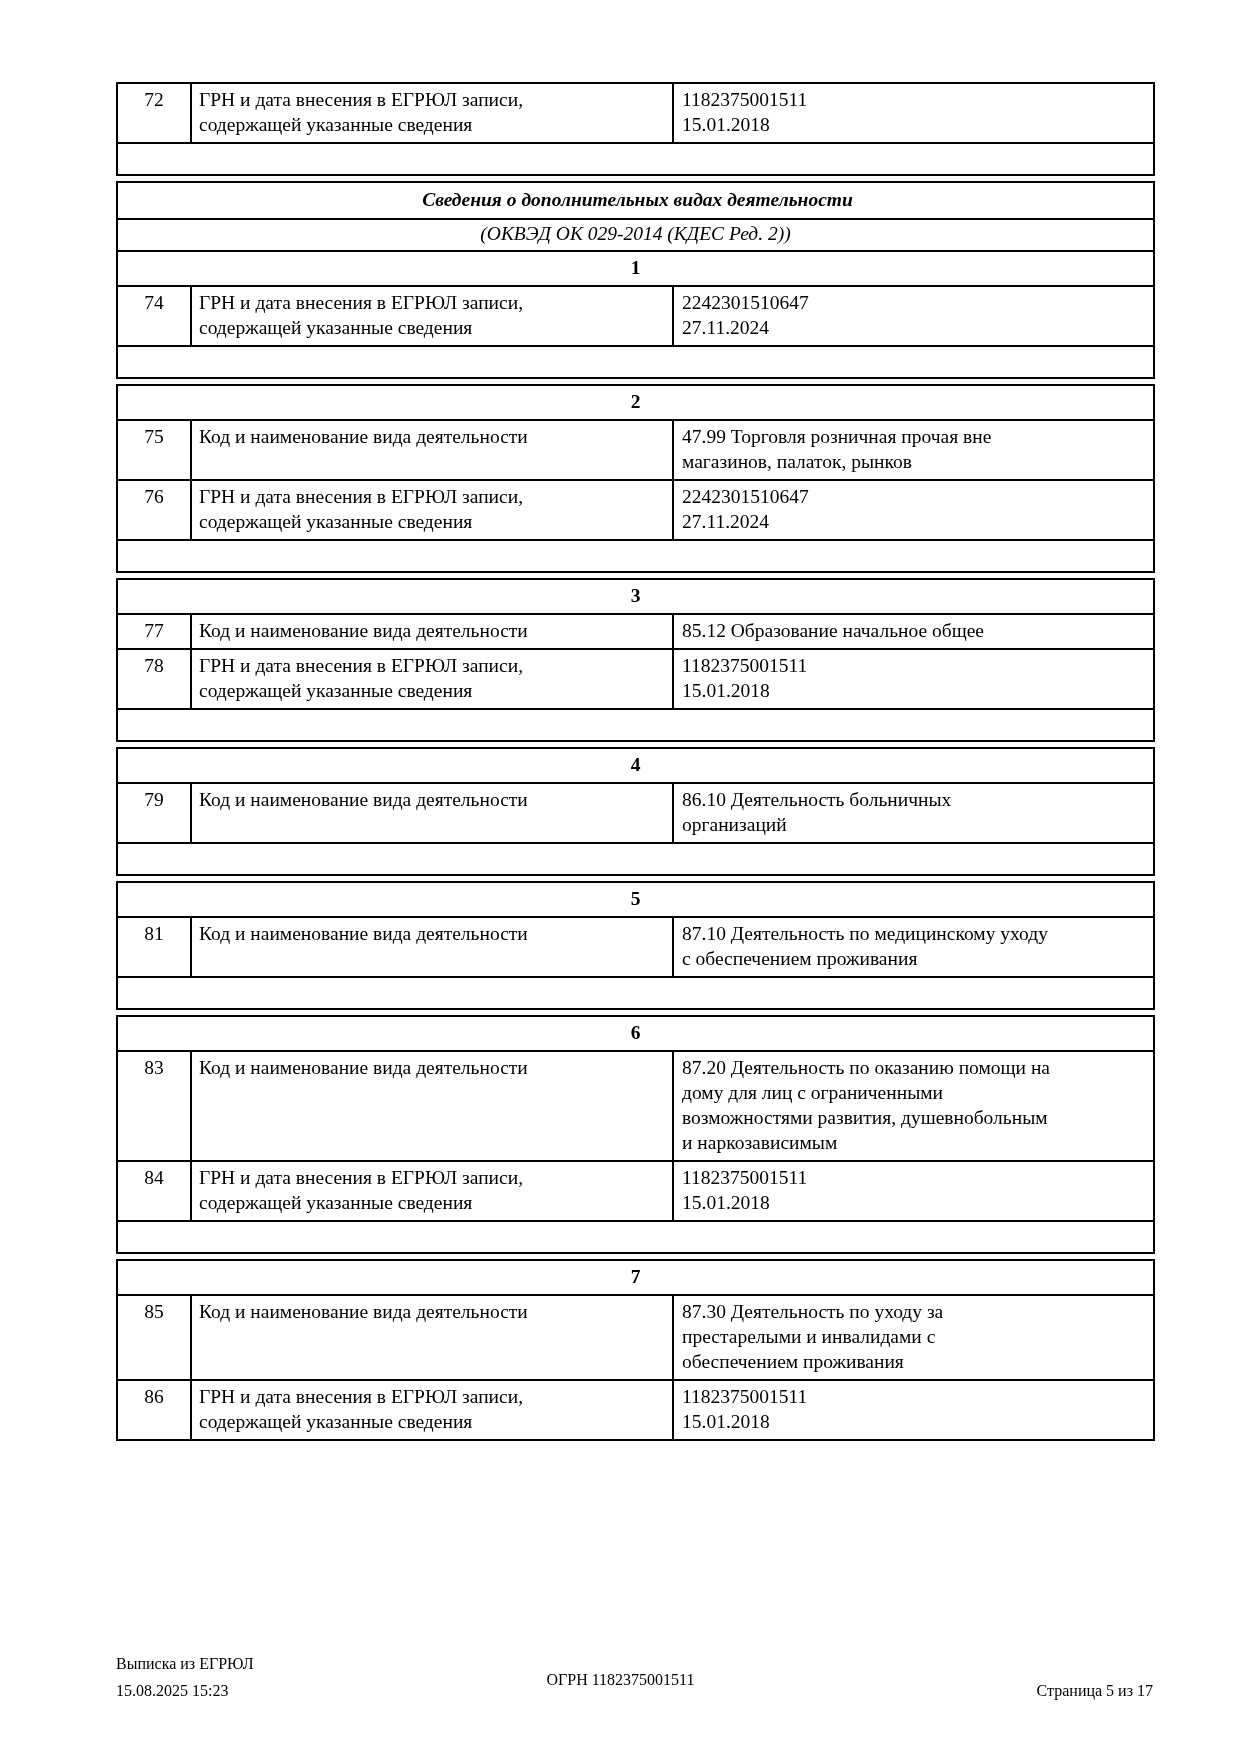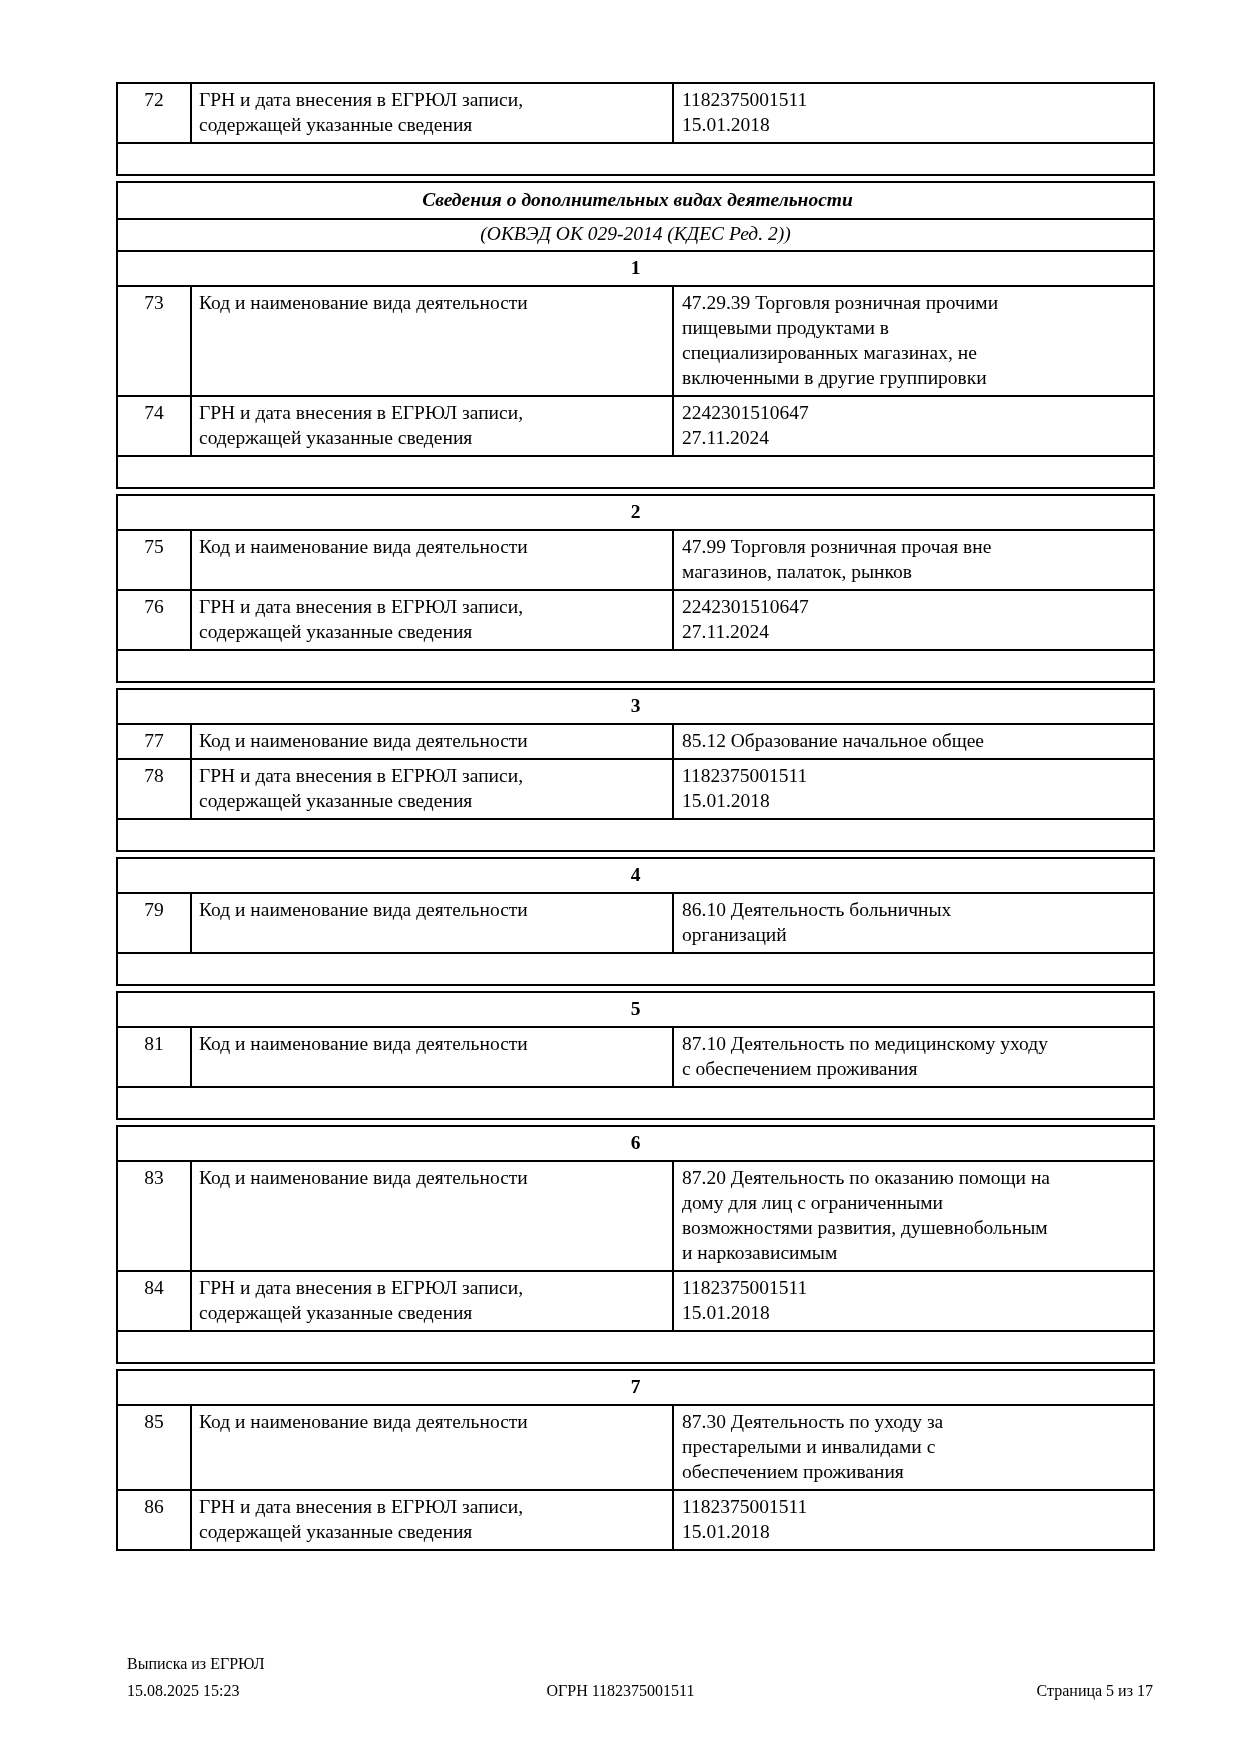--- a/index.html
+++ b/index.html
@@ -80,26 +80,26 @@
   }
   .footer {
     position: absolute;
     left: 116px;
     width: 1049px;
     top: 1650px;
     height: 54px;
     font-size: 16px;
     line-height: 27px;
   }
-  .footer-left { position: absolute; left: 0; top: 0; margin-left: 11px; }
+  .footer-left { position: absolute; left: 0; top: 0; }
   .footer-center {
     position: absolute;
     left: 0;
     right: 40px;
-    bottom: 0;
+    bottom: 11px;
     text-align: center;
   }
   .footer-right { position: absolute; right: 12px; bottom: 0; }
 </style>
 </head>
 <body>
 
 <div class="page">
 
   <div class="table-area" id="table-area">
@@ -134,28 +134,20 @@
         <tr class="title-row">
           <td colspan="3" class="title">Сведения о дополнительных видах деятельности</td>
         </tr>
         <tr class="subtitle-row">
           <td colspan="3" class="subtitle">(ОКВЭД ОК 029-2014 (КДЕС Ред. 2))</td>
         </tr>
       <tr class="idx-row">
     <td colspan="3" class="idx">1</td>
   </tr>
           <tr class="data-row">
-    <td class="num">73</td>
-    <td class="label">Код и наименование вида деятельности</td>
-    <td class="value">47.29.39 Торговля розничная прочими
-пищевыми продуктами в
-специализированных магазинах, не
-включенными в другие группировки</td>
-  </tr>
-          <tr class="data-row">
     <td class="num">74</td>
     <td class="label">ГРН и дата внесения в ЕГРЮЛ записи,
 содержащей указанные сведения</td>
     <td class="value">2242301510647
 27.11.2024</td>
   </tr>
           <tr class="spacer-row">
     <td colspan="3"></td>
   </tr>
         </tbody>

